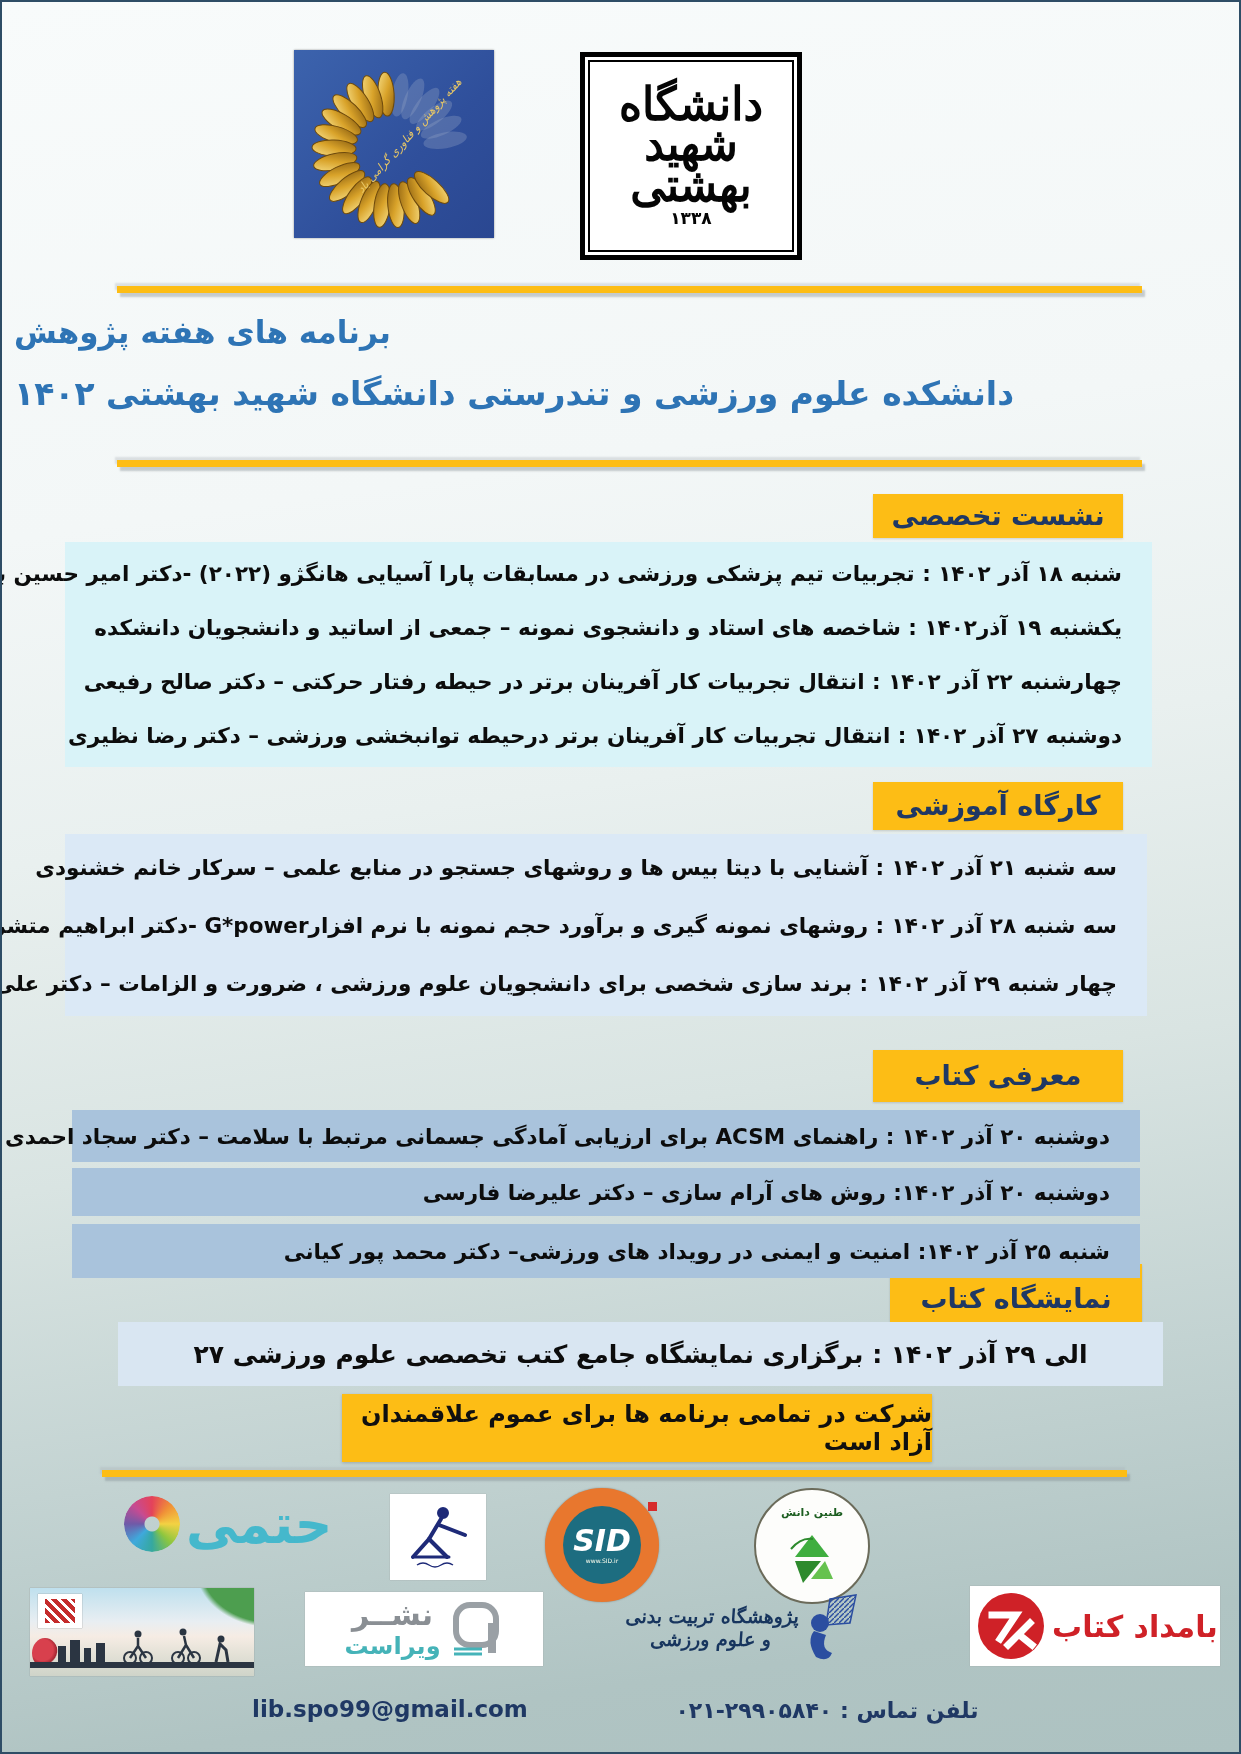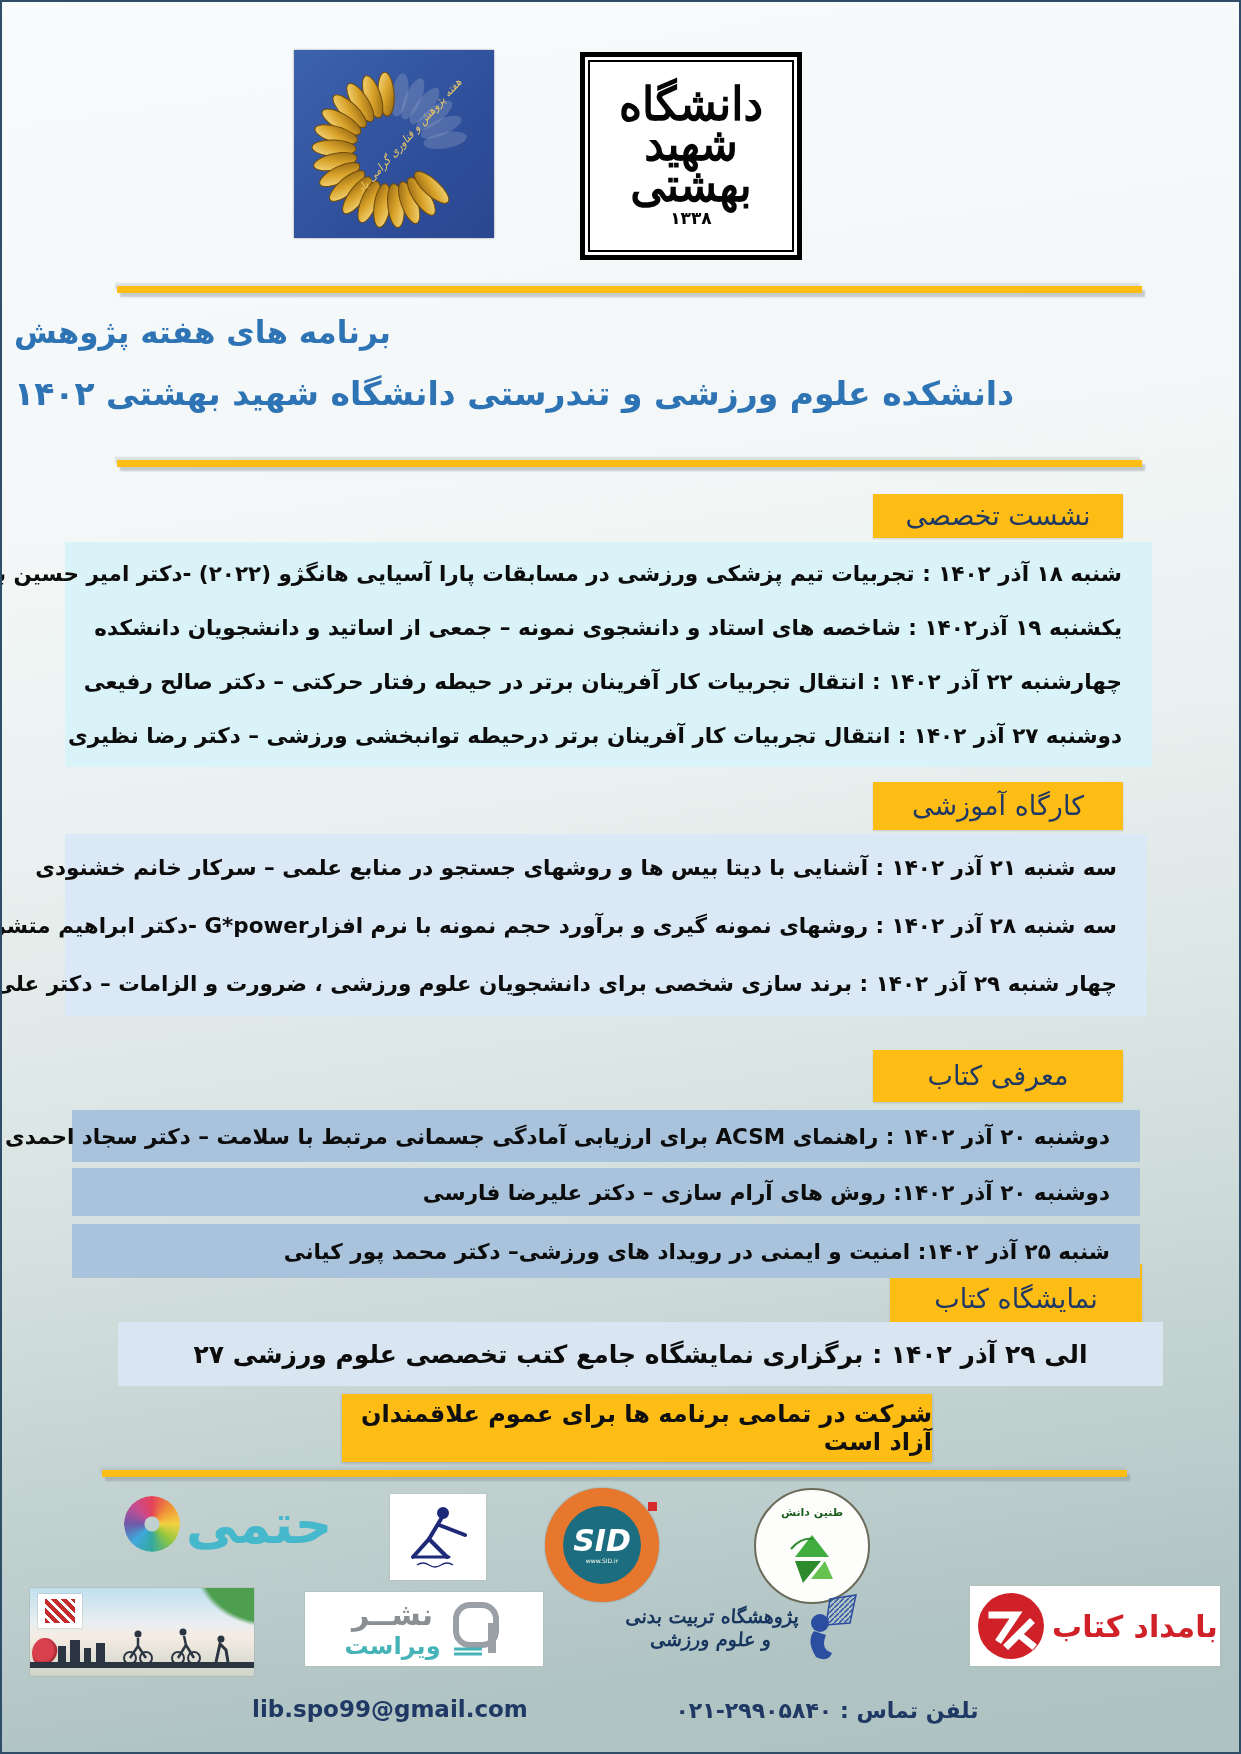--- a/index.html
+++ b/index.html
@@ -15,21 +15,21 @@
   .uni-seal .w{font-family:"DejaVu Serif","Liberation Serif",serif;font-weight:900;color:#050505;font-size:44px;line-height:.92;transform:scaleY(1.05);}
   .uni-seal .y{font-weight:700;color:#050505;font-size:17px;margin-top:3px;letter-spacing:2px;}
 
   
   .rule{height:7px;background:#fdbd15;box-shadow:3px 4px 2px rgba(125,135,140,.40), -2px -3px 2px rgba(170,178,182,.35);}
 
   .title{width:100%;text-align:left;color:#2e74b5;font-weight:800;direction:rtl;padding-left:12px;}
   .t1{top:312px;font-size:31px;}
   .t2{top:372px;font-size:33px;}
 
-  .sec-h{background:#fdbd15;color:#1f3864;font-weight:400;font-size:27px;text-align:center;direction:rtl;box-shadow:0 1px 2px rgba(0,0,0,.15);}
+  .sec-h{background:#fdbd15;color:#1f3864;font-weight:700;font-size:27px;text-align:center;direction:rtl;box-shadow:0 1px 2px rgba(0,0,0,.15);}
   .sec-box{direction:rtl;display:flex;flex-direction:column;justify-content:space-around;box-sizing:border-box;padding:4px 30px 4px 10px;}
   .row{font-size:21.5px;font-weight:700;color:#0c0c0c;text-align:right;white-space:nowrap;}
   .bg-cyan{background:#d9f3f8;}
   .bg-blue{background:#dbe9f6;}
   .bg-steel{background:#a9c3dc;}
   .bg-exh{background:#d9e6f2;}
 
   .exh-box{display:flex;align-items:center;justify-content:center;}
   .exh-box .row{font-size:25px;white-space:normal;text-align:center;}
 

